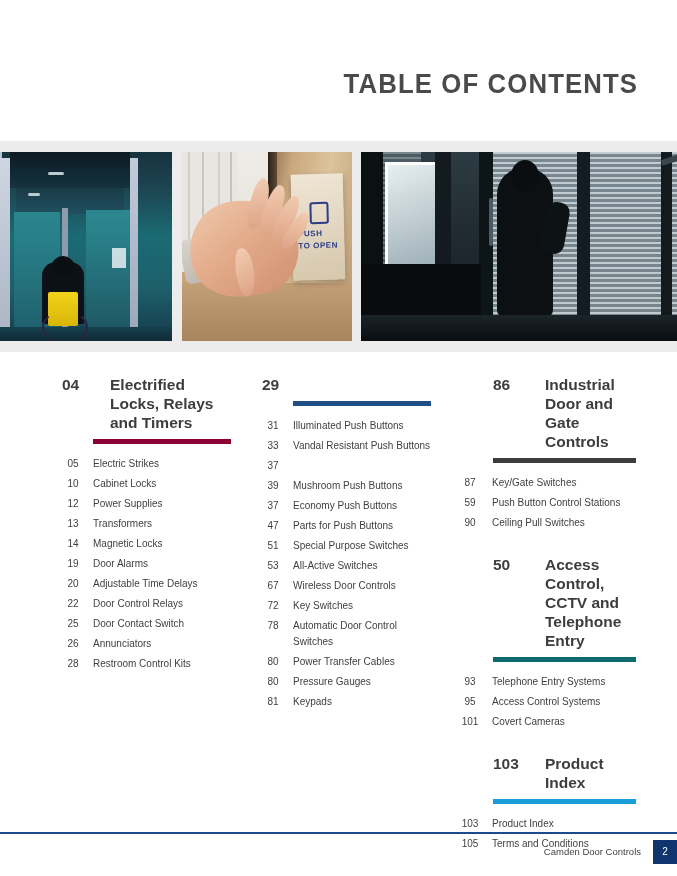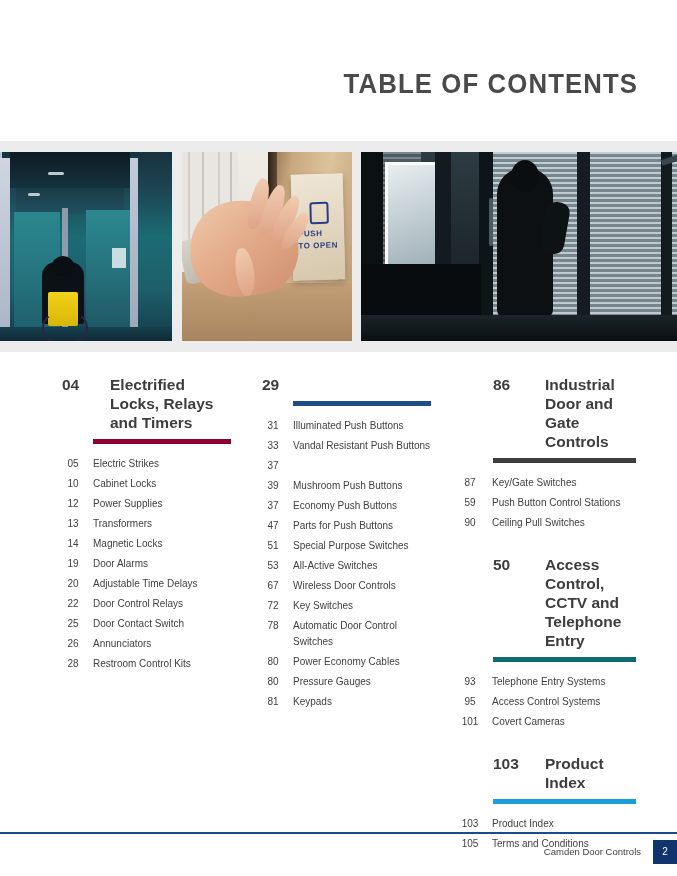--- a/index.html
+++ b/index.html
@@ -473,21 +473,21 @@
           <li class="entry">
             <span class="entry-page">72</span>
             <span class="entry-label">Key Switches</span>
           </li>
           <li class="entry">
             <span class="entry-page">78</span>
             <span class="entry-label">Automatic Door Control Switches</span>
           </li>
           <li class="entry">
             <span class="entry-page">80</span>
-            <span class="entry-label">Power Economy Cables</span>
+            <span class="entry-label">Power Transfer Cables</span>
           </li>
           <li class="entry">
             <span class="entry-page">80</span>
             <span class="entry-label">Pressure Gauges</span>
           </li>
           <li class="entry">
             <span class="entry-page">81</span>
             <span class="entry-label">Keypads</span>
           </li>
         </ul>

